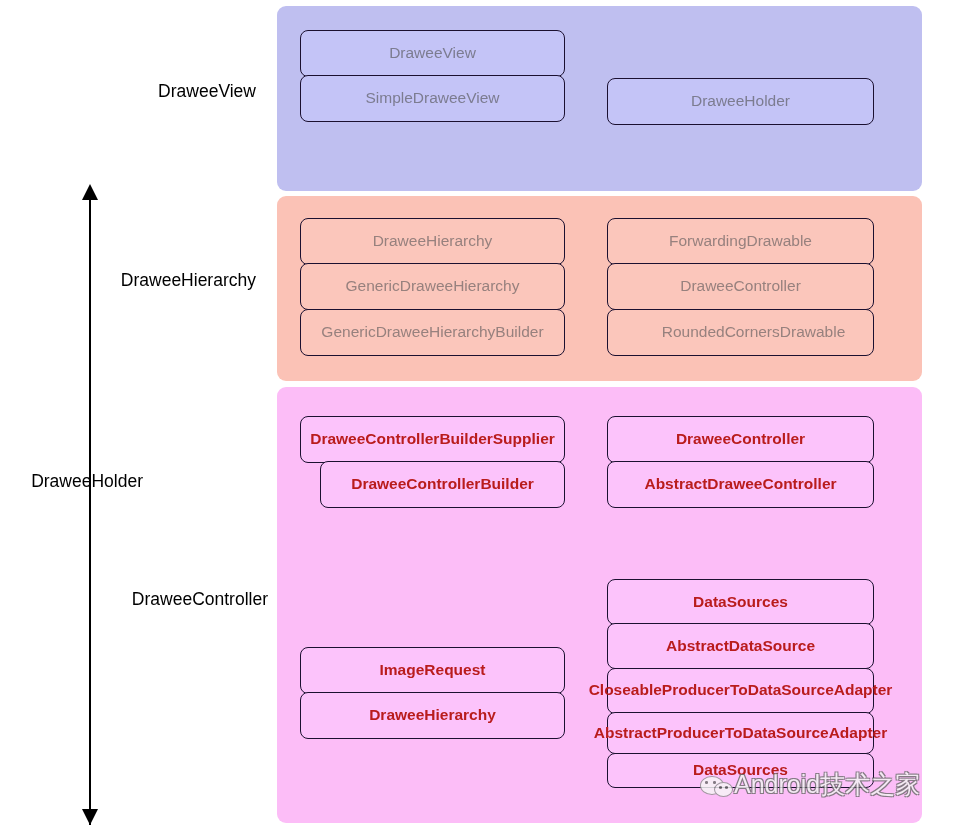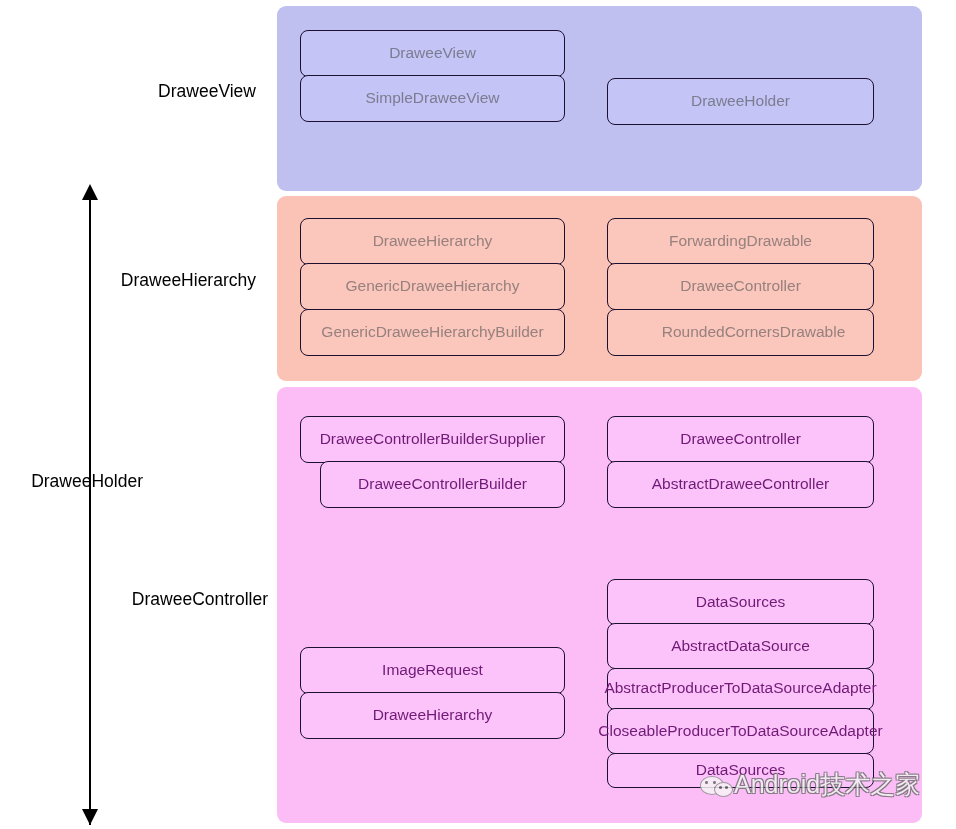--- a/index.html
+++ b/index.html
@@ -84,21 +84,21 @@
     font-size: 15.5px;
     line-height: 1.22;
     padding: 0 6px;
     color: #7d7d8e;
     margin-bottom: -1.6px;
   }
   .box:last-child { margin-bottom: 0; }
 
   .panel-view .box       { background: #c4c4f7; color: #7c7c90; }
   .panel-hier .box       { background: #fbc6bb; color: #97817e; }
-  .panel-ctrl .box       { background: #fcc3fb; color: #701a75; }
+  .panel-ctrl .box       { background: #fcc3fb; color: #b91c1c; font-weight: bold; }
 
   
   #view-left    { left: 300px; top: 30px;  width: 265px; }
   #view-right   { left: 607px; top: 78px;  width: 267px; }
   #hier-left    { left: 300px; top: 218px; width: 265px; }
   #hier-right   { left: 607px; top: 218px; width: 267px; }
   #ctrl-left-a  { left: 300px; top: 416px; width: 265px; }
   #ctrl-left-b  { left: 300px; top: 647px; width: 265px; }
   #ctrl-right-a { left: 607px; top: 416px; width: 267px; }
   #ctrl-right-b { left: 607px; top: 579px; width: 267px; }
@@ -193,22 +193,22 @@
       <div class="box" style="height: 47px;">ImageRequest</div>
       <div class="box" style="height: 47px;">DraweeHierarchy</div>
     </div>
   <div class="col panel-ctrl" id="ctrl-right-a">
       <div class="box" style="height: 47px;">DraweeController</div>
       <div class="box" style="height: 47px;">AbstractDraweeController</div>
     </div>
   <div class="col panel-ctrl" id="ctrl-right-b">
       <div class="box" style="height: 46px;">DataSources</div>
       <div class="box" style="height: 46px;">AbstractDataSource</div>
+      <div class="box" style="height: 46px;">CloseableProducerToDataSourceAdapter</div>
       <div class="box" style="height: 42px;">AbstractProducerToDataSourceAdapter</div>
-      <div class="box" style="height: 46px;">CloseableProducerToDataSourceAdapter</div>
       <div class="box" style="height: 35px;">DataSources</div>
     </div>
 
   <div id="watermark">
     <span class="wm-logo">
       <span class="bub big"></span>
       <span class="bub sml"></span>
       <span class="dot d1"></span>
         <span class="dot d2"></span>
       <span class="dot d3"></span>

